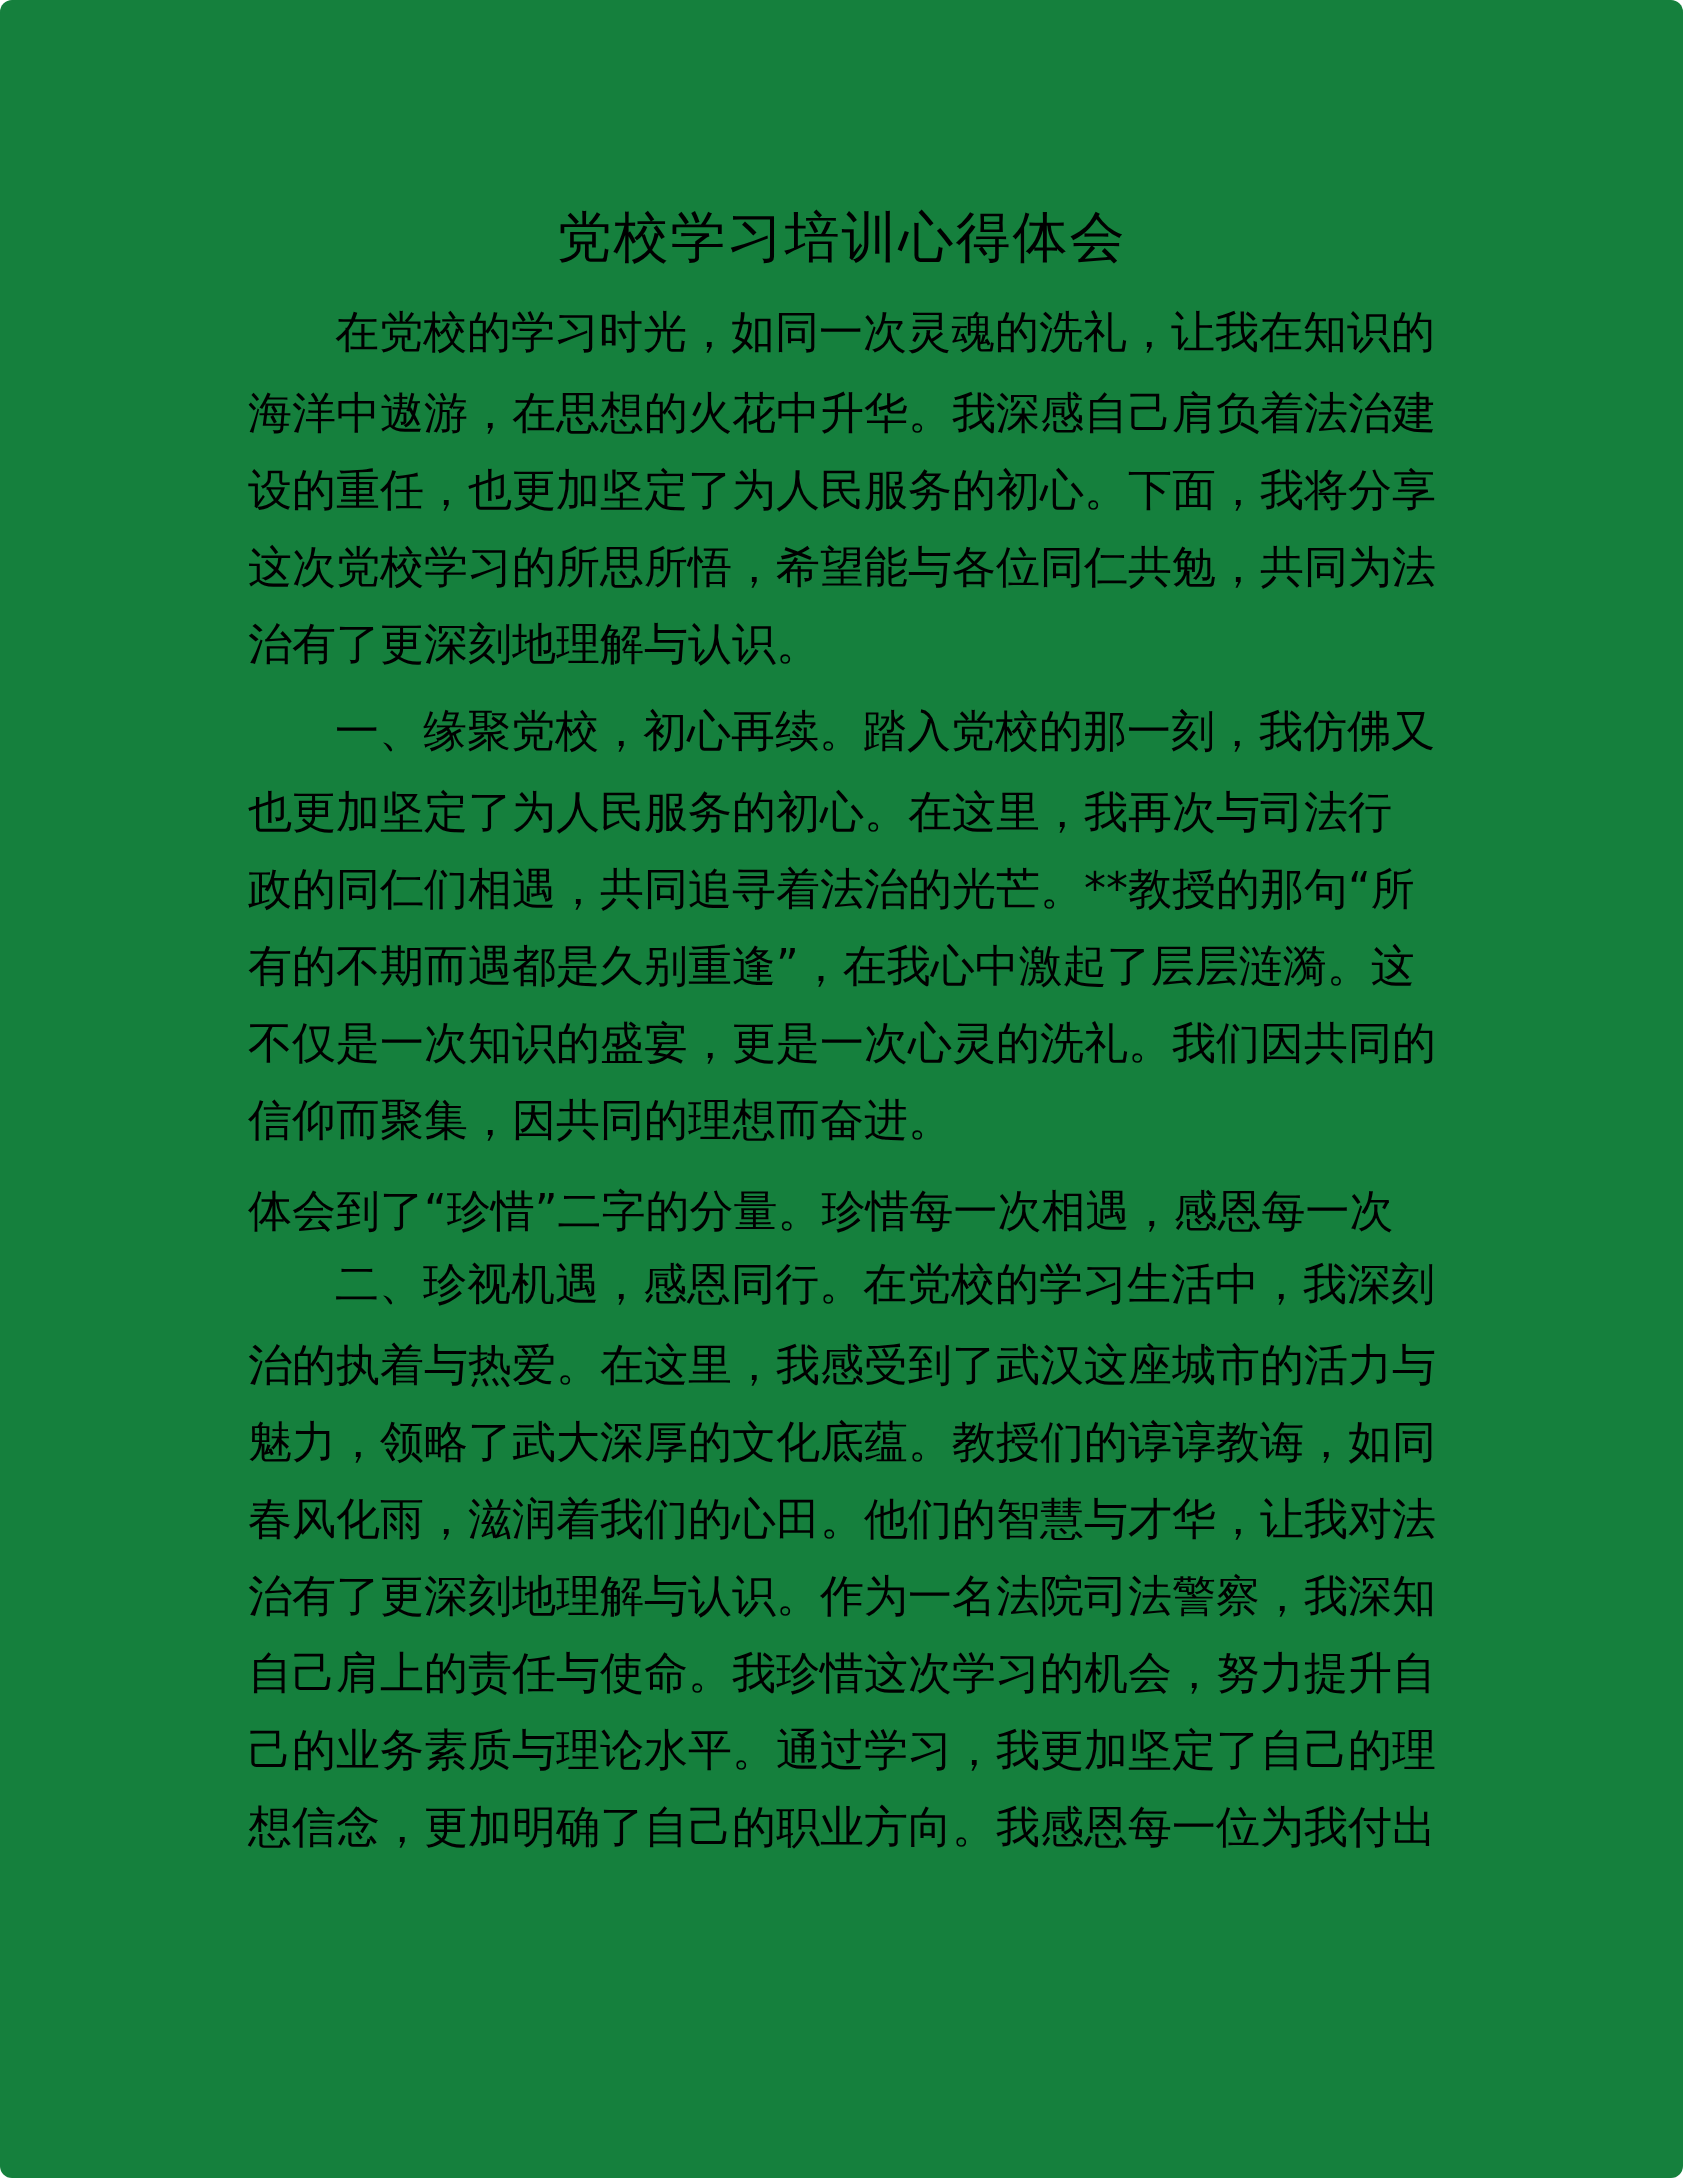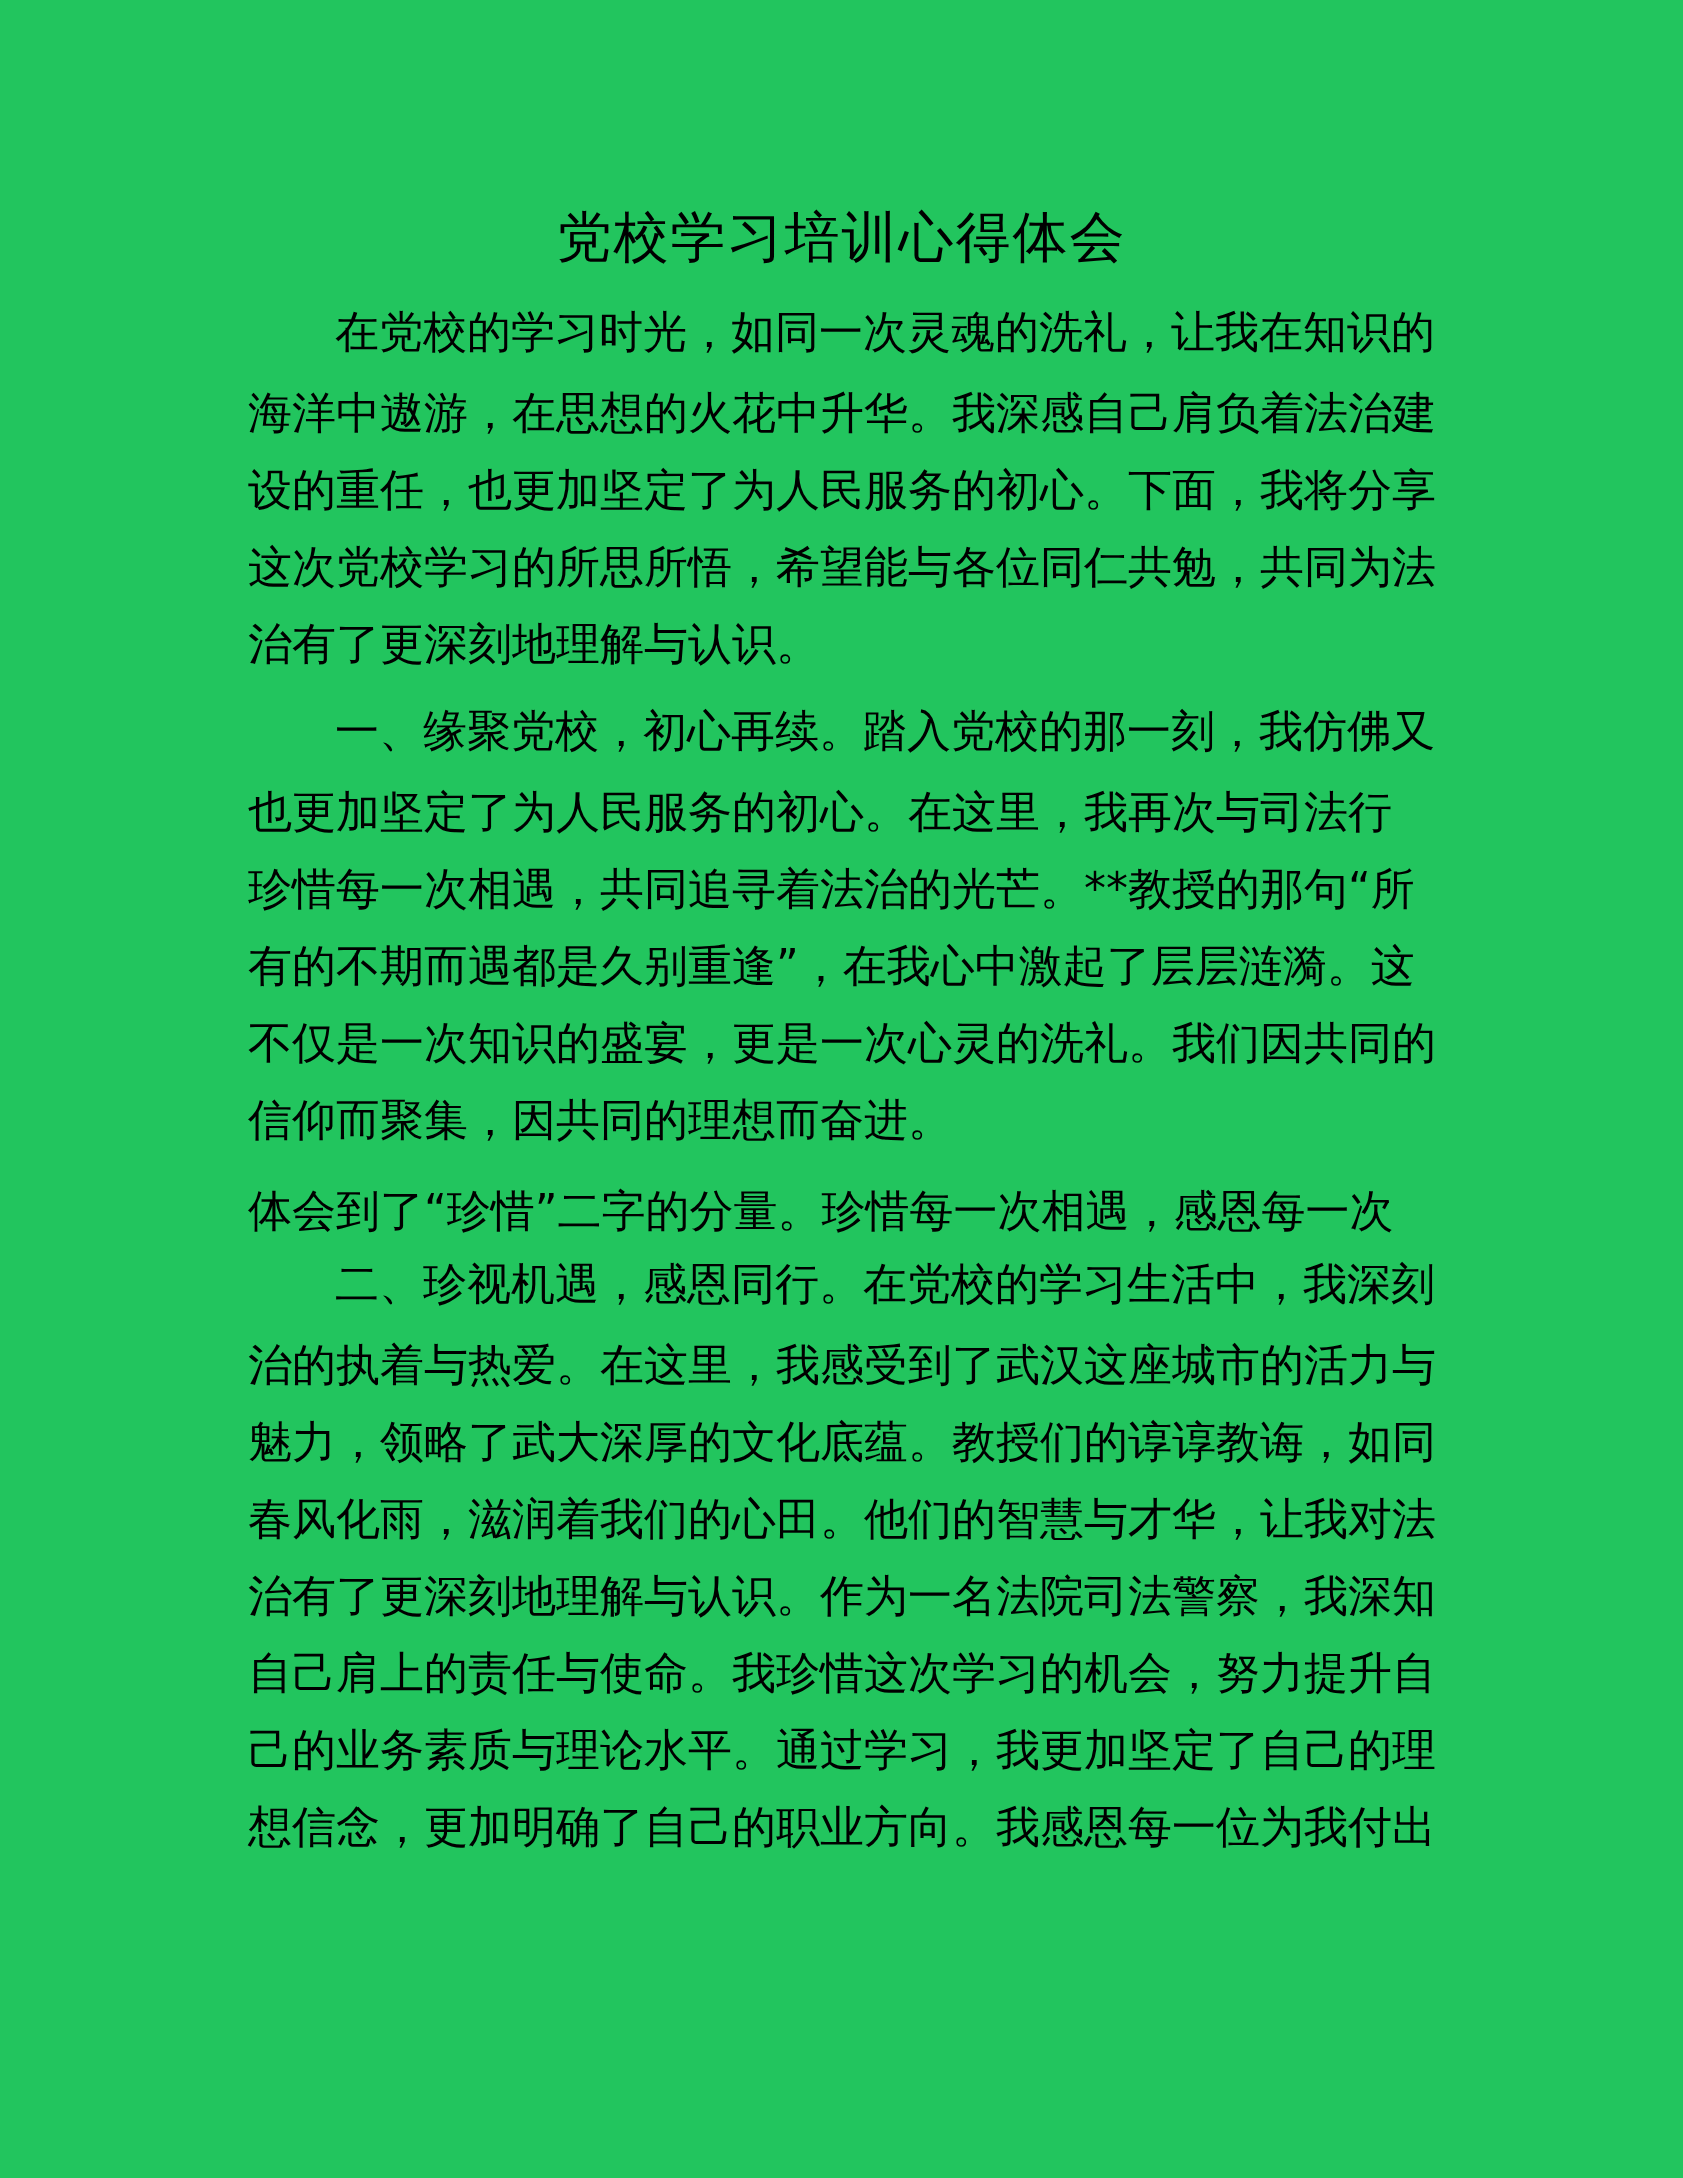--- a/index.html
+++ b/index.html
@@ -1,18 +1,18 @@
 <!DOCTYPE html>
 <html><head>
 <meta charset="utf-8">
 <style>
   html, body { margin: 0; padding: 0; background: #ffffff; }
   body { width: 1683px; height: 2178px; position: relative; overflow: hidden; }
   .page {
-    position: absolute; left: 0; top: 0; width: 1683px; height: 2178px; background: #22c55e;
+    position: absolute; left: 0; top: 0; width: 1683px; height: 2178px; background: #15803d; border-radius: 12px;
   }
   .title {
     position: absolute; left: 0; top: 203px; width: 1683px; text-align: center;
     font-family: "DejaVu Sans", "Liberation Sans", sans-serif;
     font-size: 55px; line-height: 69px; color: #000000; letter-spacing: 2px;
   }
   .body {
     position: absolute; left: 248px; top: 297px; width: 1188px;
     font-family: "DejaVu Sans", "Liberation Sans", sans-serif;
     font-size: 44px; color: #000000;
@@ -40,21 +40,21 @@
       <span class="line first">在党校的学习时光，如同一次灵魂的洗礼，让我在知识的</span>
       <span class="line">海洋中遨游，在思想的火花中升华。我深感自己肩负着法治建</span>
       <span class="line">设的重任，也更加坚定了为人民服务的初心。下面，我将分享</span>
       <span class="line">这次党校学习的所思所悟，希望能与各位同仁共勉，共同为法</span>
       <span class="line">治有了更深刻地理解与认识。</span>
     </div>
 
     <div class="para" style="text-indent:0">
       <span class="line first">一、缘聚党校，初心再续。踏入党校的那一刻，我仿佛又</span>
       <span class="line">也更加坚定了为人民服务的初心。在这里，我再次与司法行</span>
-      <span class="line">珍惜每一次相遇，共同追寻着法治的光芒。**教授的那句“所</span>
+      <span class="line">政的同仁们相遇，共同追寻着法治的光芒。**教授的那句“所</span>
       <span class="line">有的不期而遇都是久别重逢”，在我心中激起了层层涟漪。这</span>
       <span class="line">不仅是一次知识的盛宴，更是一次心灵的洗礼。我们因共同的</span>
       <span class="line">信仰而聚集，因共同的理想而奋进。</span>
     </div>
 
     <div class="para" style="text-indent:0">
       <span class="line">体会到了“珍惜”二字的分量。珍惜每一次相遇，感恩每一次</span>
       <span class="line first">二、珍视机遇，感恩同行。在党校的学习生活中，我深刻</span>
       <span class="line">治的执着与热爱。在这里，我感受到了武汉这座城市的活力与</span>
       <span class="line">魅力，领略了武大深厚的文化底蕴。教授们的谆谆教诲，如同</span>

